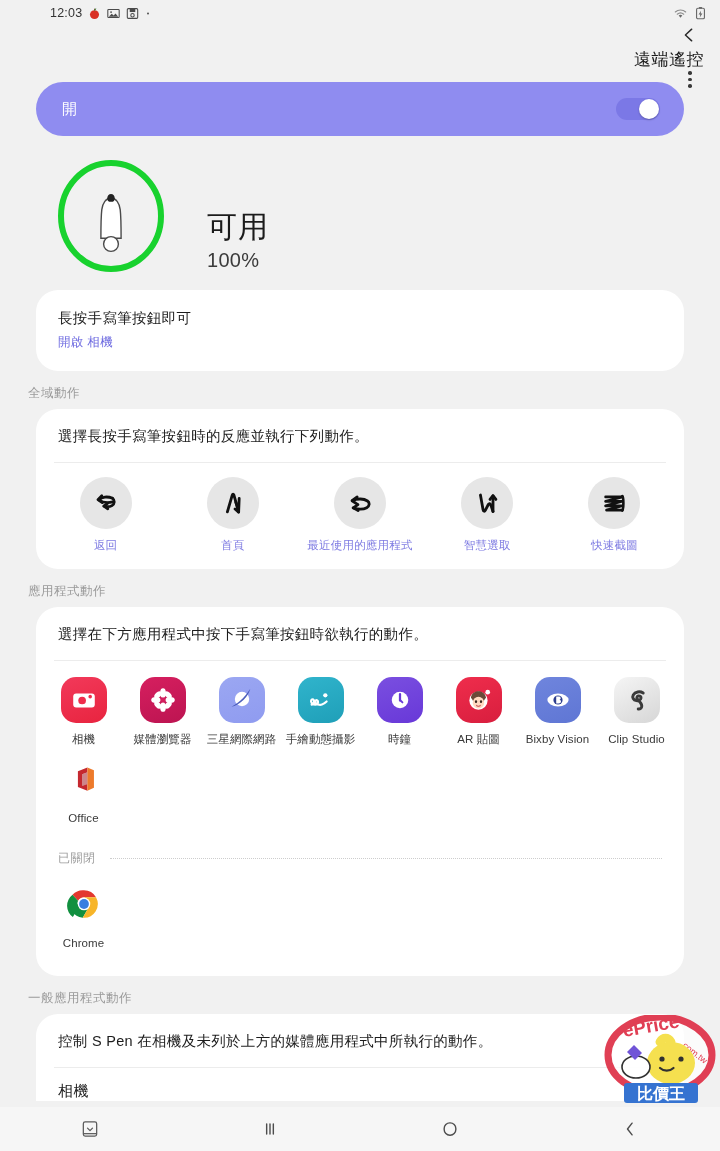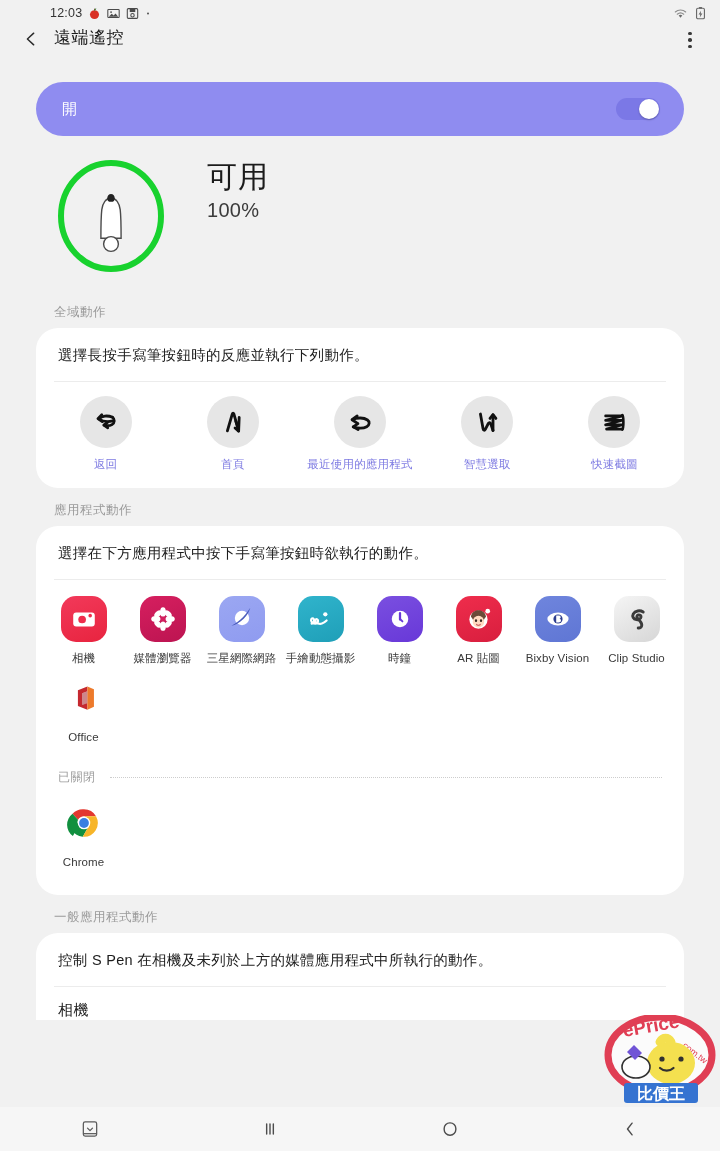--- a/index.html
+++ b/index.html
@@ -17,51 +17,52 @@
     padding: 0 14px; font-size: 12.5px; color: #3c3c3c;
     background: #f1f1f1;
   }
   .sb-left { display: flex; align-items: center; gap: 6px; }
   .sb-time { font-size: 12.5px; color: #333; letter-spacing: .2px; margin-left: 36px; }
   .sb-right { margin-left: auto; display: flex; align-items: center; gap: 7px; }
   .ic { display: inline-block; line-height: 0; }
 
   
   .appbar {
-    height: 50px; display: flex; align-items: flex-start; padding: 0 16px;
+    height: 50px; display: flex; align-items: flex-end; padding: 0 16px;
     background: #f1f1f1;
+    flex-direction: column;
   }
   .back-btn { width: 30px; height: 30px; display: flex; align-items: center; justify-content: center; cursor: pointer; }
   .appbar-title { font-size: 17px; color: #1c1c1c; margin-left: 8px; letter-spacing: .5px; }
   .menu-btn { margin-left: auto; width: 28px; height: 28px; display: flex; flex-direction: column;
               align-items: center; justify-content: center; gap: 3px; cursor: pointer; }
   .menu-dot { width: 3.5px; height: 3.5px; border-radius: 50%; background: #3a3a3a; }
 
   
   .master {
     margin: 6px 36px 0 36px; height: 54px; border-radius: 27px;
     background: #8f8cf0; display: flex; align-items: center;
     padding: 0 24px 0 26px; color: #fff;
   }
   .master-label { font-size: 15px; letter-spacing: .5px; }
   .switch { margin-left: auto; width: 44px; height: 22px; border-radius: 11px;
             background: #7b78e6; position: relative; cursor: pointer; }
   .switch .knob { position: absolute; right: 1px; top: 1px; width: 20px; height: 20px;
                   border-radius: 50%; background: #fff; box-shadow: 0 1px 2px rgba(0,0,0,.25); }
 
   
-  .penrow { display: flex; align-items: flex-start; padding: 24px 0 18px 0; }
+  .penrow { display: flex; align-items: flex-end; padding: 24px 0 18px 0; }
   .pen-circle { margin-left: 55px; width: 112px; height: 112px; position: relative; }
   .pen-status { margin-left: 40px; }
   .pen-status .title { font-size: 30px; color: #1b1b1b; letter-spacing: 1px; line-height: 1.1; }
   .pen-status .pct { font-size: 20px; color: #3b3b3b; margin-top: 6px; letter-spacing: .3px; }
 
   
   .card { margin: 0 36px; background: #fff; border-radius: 22px; }
-  .section-label { margin: 14px 36px 7px 54px; font-size: 12.5px; color: #9a9a9a; letter-spacing: .5px; }
+  .section-label { margin: 14px 36px 7px 28px; font-size: 12.5px; color: #9a9a9a; letter-spacing: .5px; }
   .card-text { font-size: 14.5px; color: #1c1c1c; line-height: 1.45; letter-spacing: .3px; }
   .card-sub { font-size: 12.5px; color: #6d6ae0; margin-top: 5px; letter-spacing: .3px; }
   .divider { height: 1px; background: #ececec; margin: 0 18px; }
 
   .hintcard { padding: 18px 22px 20px 22px; }
 
   
   .ga-head { padding: 17px 22px 15px 22px; }
   .ga-grid { display: flex; padding: 14px 6px 16px 6px; }
   .ga-item { flex: 1; display: flex; flex-direction: column; align-items: center; cursor: pointer; }
@@ -184,20 +185,24 @@
           <path d="M52.2 38.4c0-2.5 1.6-4.4 3.8-4.4s3.8 1.9 3.8 4.4c0 2-1 3.4-3.8 3.4s-3.8-1.4-3.8-3.4z" fill="#232323"></path>
           <circle cx="56" cy="84" r="7.4" fill="#ffffff" stroke="#4a4a4a" stroke-width="1.4"></circle>
         </svg>
       </div>
       <div class="pen-status">
         <div class="title">可用</div>
         <div class="pct">100%</div>
       </div>
     </div>
 
+    <div class="card hintcard">
+      <div class="card-text">長按手寫筆按鈕即可</div>
+      <div class="card-sub">開啟 相機</div>
+    </div>
 
     <div class="section-label">全域動作</div>
     <div class="card">
       <div class="ga-head">
         <div class="card-text">選擇長按手寫筆按鈕時的反應並執行下列動作。</div>
       </div>
       <div class="divider"></div>
       <div class="ga-grid">
 
         <div class="ga-item">

